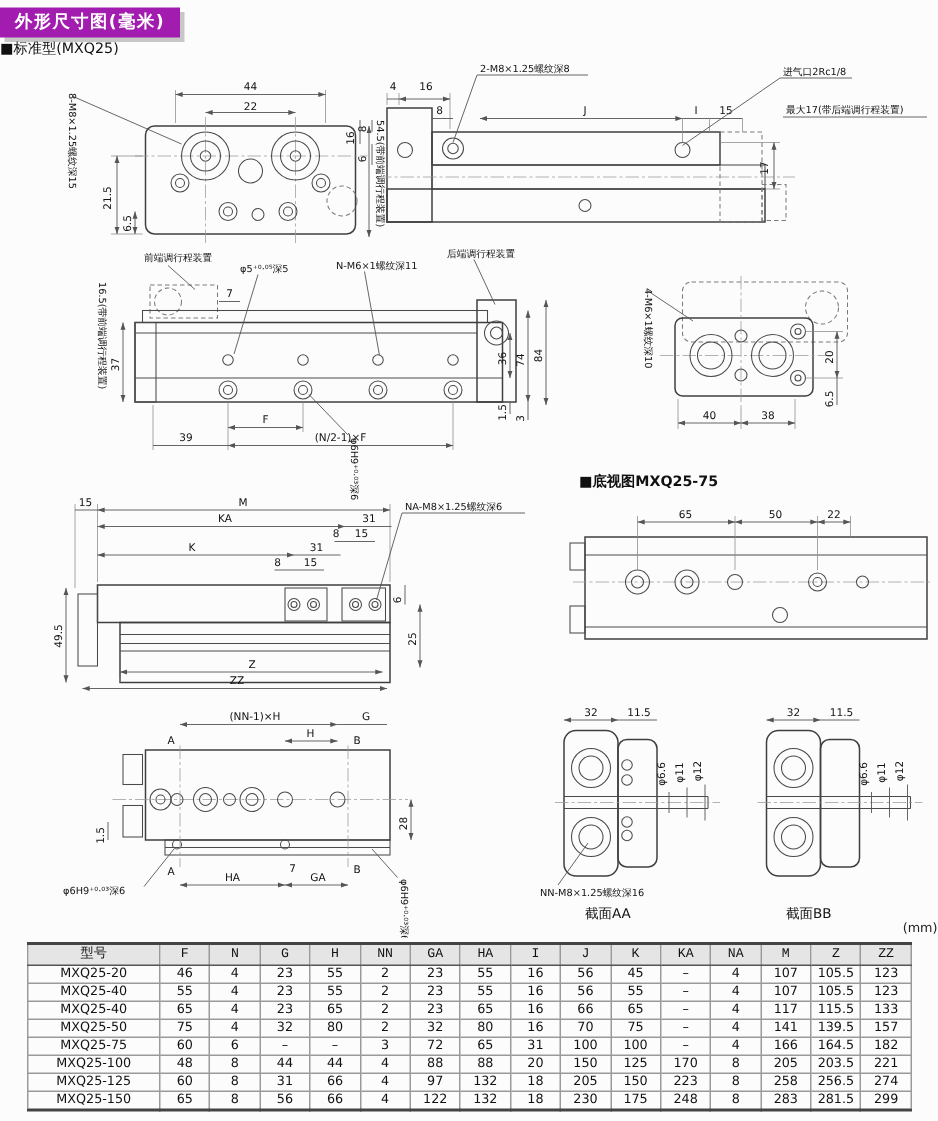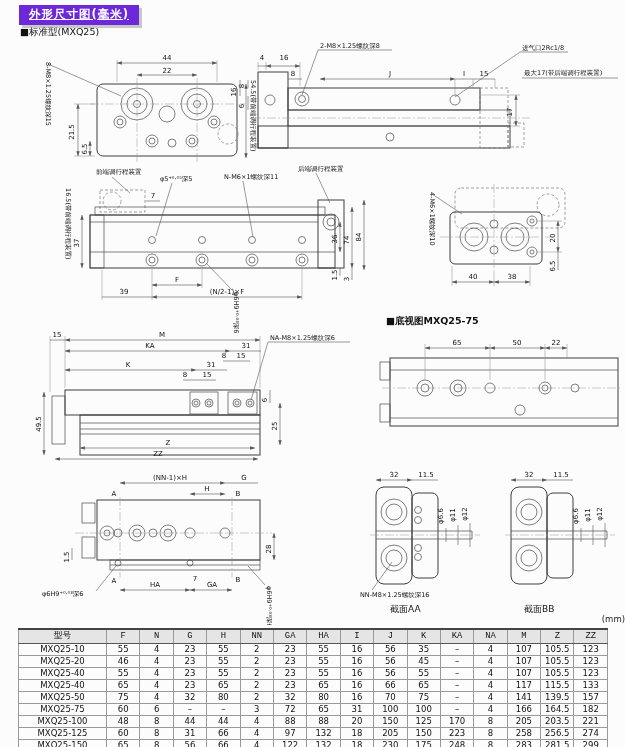--- a/index.html
+++ b/index.html
@@ -3,29 +3,28 @@
 <meta charset="utf-8">
 <style>
   html,body{margin:0;padding:0;}
   body{
     width:625px;height:747px;position:relative;
     background:#fcfcfc;
     font-family:"DejaVu Sans","Liberation Sans",sans-serif;
     color:#111;overflow:hidden;
   }
   .hdr-box{
-    position:absolute;left:19px;top:5px;
-    background:#6d28d9;color:#fff;
+    position:absolute;left:0;top:5px;
+    background:#a21caf;color:#fff;
     font-size:11.5px;font-weight:bold;
     padding:2px 10px 3px 10px;
     box-shadow:3px 3px 0 #c7c7c7;
     letter-spacing:1px;
-    text-decoration:underline;
   }
-  .subtitle{position:absolute;left:20px;top:26px;font-size:9.5px;color:#111;}
+  .subtitle{position:absolute;left:0;top:26px;font-size:9.5px;color:#111;}
   .mm-note{position:absolute;right:0;top:614px;font-size:8.5px;color:#222;}
   svg{position:absolute;left:0;top:0;}
   
   .ol{fill:none;stroke:#3f3f3f;stroke-width:1;}
   .ols{fill:none;stroke:#4a4a4a;stroke-width:0.7;}
   .dash{fill:none;stroke:#7a7a7a;stroke-width:0.7;stroke-dasharray:3,2;}
   .cl{fill:none;stroke:#999;stroke-width:0.5;stroke-dasharray:9,2,2,2;}
   .dim{stroke:#555;stroke-width:0.6;fill:none;}
   .ext{stroke:#8a8a8a;stroke-width:0.5;fill:none;}
   .ldr{stroke:#555;stroke-width:0.6;fill:none;}
@@ -483,38 +482,20 @@
         <th>K</th>
         <th>KA</th>
         <th>NA</th>
         <th>M</th>
         <th>Z</th>
         <th>ZZ</th>
       </tr>
     </thead>
   <tbody>
       <tr>
-        <td>MXQ25-10</td>
-        <td>55</td>
-        <td>4</td>
-        <td>23</td>
-        <td>55</td>
-        <td>2</td>
-        <td>23</td>
-        <td>55</td>
-        <td>16</td>
-        <td>56</td>
-        <td>35</td>
-        <td>–</td>
-        <td>4</td>
-        <td>107</td>
-        <td>105.5</td>
-        <td>123</td>
-      </tr>
-      <tr>
         <td>MXQ25-20</td>
         <td>46</td>
         <td>4</td>
         <td>23</td>
         <td>55</td>
         <td>2</td>
         <td>23</td>
         <td>55</td>
         <td>16</td>
         <td>56</td>

